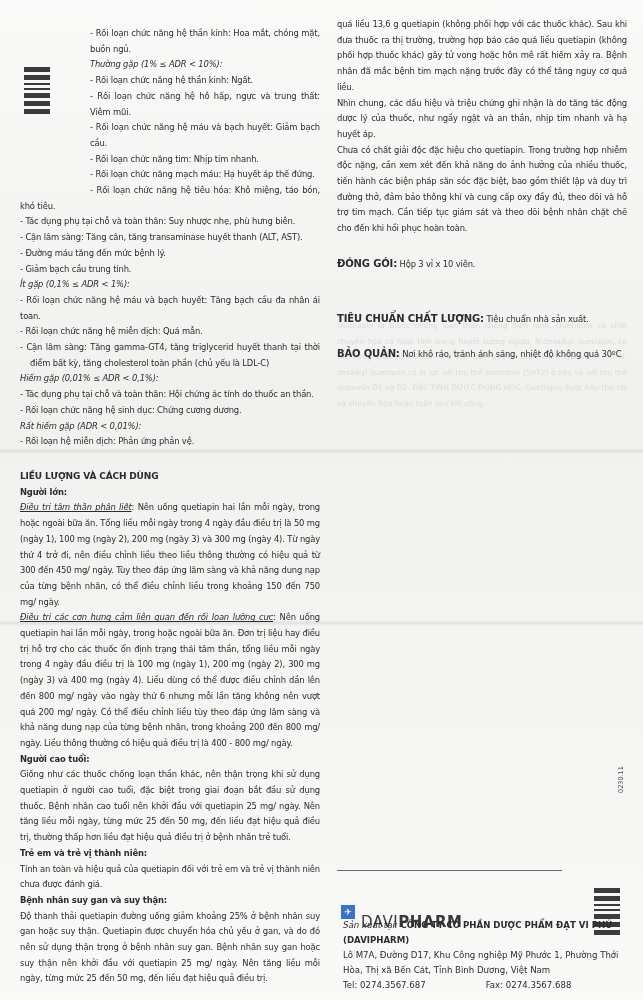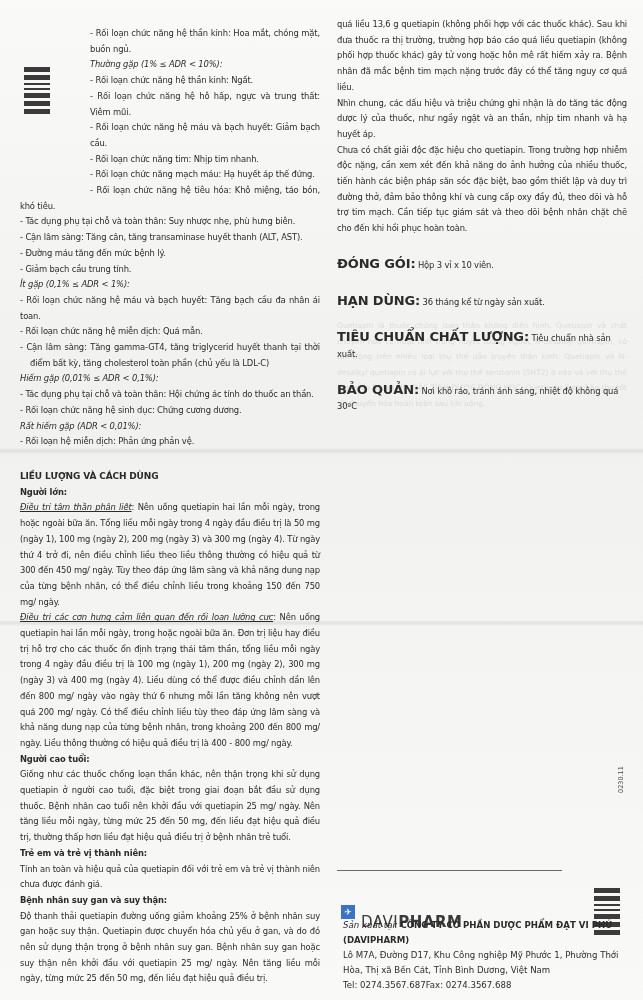--- a/index.html
+++ b/index.html
@@ -24,21 +24,21 @@
   .col-right { left:337px; top:17px; width:290px; }
   .p { margin:0; text-align:justify; }
   .indent { padding-left:70px; }
   .hang { padding-left:10px; text-indent:-10px; }
   .i { font-style:italic; }
   .u { text-decoration:underline; font-style:italic; }
   .b { font-weight:bold; }
   h2 { font-size:9px; font-weight:bold; margin:0; line-height:15.7px; }
   .gap2 { height:19px; }
   .kv { margin:0; }
-  .kv .b { font-size:13px; }
+  .kv .b { font-size:10px; }
   .stripes { position:absolute; display:flex; flex-direction:column; gap:3px; }
   .stripe { width:26px; height:5px; background:#3c3a3b; }
   .stripe.thin { height:2px; }
   .logo { position:absolute; left:341px; top:893px; display:flex; align-items:center; gap:6px; }
   .logo-mark { width:14px; height:14px; background:#3b73c4; color:#fff; font-size:9px; display:flex; align-items:center; justify-content:center; }
   .logo-text { font-size:15px; letter-spacing:0.5px; color:#3a3a3a;margin-top:20px; }
   .logo-text .bold { font-weight:bold; }
   .rule { position:absolute; left:337px; top:870px; width:225px; height:1px; background:#6a6a6a; }
   .maker { position:absolute; left:343px; top:918px; width:290px; font-size:8.6px; line-height:15px; }
   .vcode { position:absolute; left:617px; top:793px; font-size:6.5px; transform:rotate(-90deg); transform-origin:left top; color:#444; }
@@ -112,39 +112,38 @@
   </div>
 
   <div class="col col-right">
     <p class="p">quá liều 13,6 g quetiapin (không phối hợp với các thuốc khác). Sau khi đưa thuốc ra thị trường, trường hợp báo cáo quá liều quetiapin (không phối hợp thuốc khác) gây tử vong hoặc hôn mê rất hiếm xảy ra. Bệnh nhân đã mắc bệnh tim mạch nặng trước đây có thể tăng nguy cơ quá liều.</p>
     <p class="p">Nhìn chung, các dấu hiệu và triệu chứng ghi nhận là do tăng tác động dược lý của thuốc, như ngầy ngật và an thần, nhịp tim nhanh và hạ huyết áp.</p>
     <p class="p">Chưa có chất giải độc đặc hiệu cho quetiapin. Trong trường hợp nhiễm độc nặng, cần xem xét đến khả năng do ảnh hưởng của nhiều thuốc, tiến hành các biện pháp săn sóc đặc biệt, bao gồm thiết lập và duy trì đường thở, đảm bảo thông khí và cung cấp oxy đầy đủ, theo dõi và hỗ trợ tim mạch. Cần tiếp tục giám sát và theo dõi bệnh nhân chặt chẽ cho đến khi hồi phục hoàn toàn.</p>
 
     <div class="gap2"></div>
     <p class="kv"><span class="b">ĐÓNG GÓI:</span><span> Hộp 3 vỉ x 10 viên.</span></p>
     <div class="gap2"></div>
-    <p class="kv"><span class="b">HẠN DÙNG:</span><span> 36 tháng kể từ ngày sản xuất.</span></p>
     <div class="gap2"></div>
     <p class="kv"><span class="b">TIÊU CHUẨN CHẤT LƯỢNG:</span><span> Tiêu chuẩn nhà sản xuất.</span></p>
     <div class="gap2"></div>
     <p class="kv"><span class="b">BẢO QUẢN:</span><span> Nơi khô ráo, tránh ánh sáng, nhiệt độ không quá 30ºC</span></p>
   </div>
 
   <div class="ghost">Quetiapin là thuốc chống loạn thần không điển hình. Quetiapin và chất chuyển hóa có hoạt tính trong huyết tương người, N-desalkyl quetiapin, có tác động trên nhiều loại thụ thể dẫn truyền thần kinh. Quetiapin và N-desalkyl quetiapin có ái lực với thụ thể serotonin (5HT2) ở não và với thụ thể dopamin D1 và D2. ĐẶC TÍNH DƯỢC ĐỘNG HỌC: Quetiapin được hấp thu tốt và chuyển hóa hoàn toàn sau khi uống.</div>
 
   <div class="vcode">0230.11</div>
 
   <div class="rule"></div>
 
   <div class="logo">
     <div class="logo-mark">✈</div>
     <div class="logo-text"><span>DAVI</span><span class="bold">PHARM</span></div>
   </div>
 
   <div class="maker">
     <div><span class="i">Sản xuất tại: </span><span class="b">CÔNG TY CỔ PHẦN DƯỢC PHẨM ĐẠT VI PHÚ (DAVIPHARM)</span></div>
     <div>Lô M7A, Đường D17, Khu Công nghiệp Mỹ Phước 1, Phường Thới Hòa, Thị xã Bến Cát, Tỉnh Bình Dương, Việt Nam</div>
-    <div style="display:flex;">
+    <div style="display:flex;gap:60px;">
       <span>Tel: 0274.3567.687</span>
       <span>Fax: 0274.3567.688</span>
     </div>
   </div>
 </div>
 
 </body></html>

